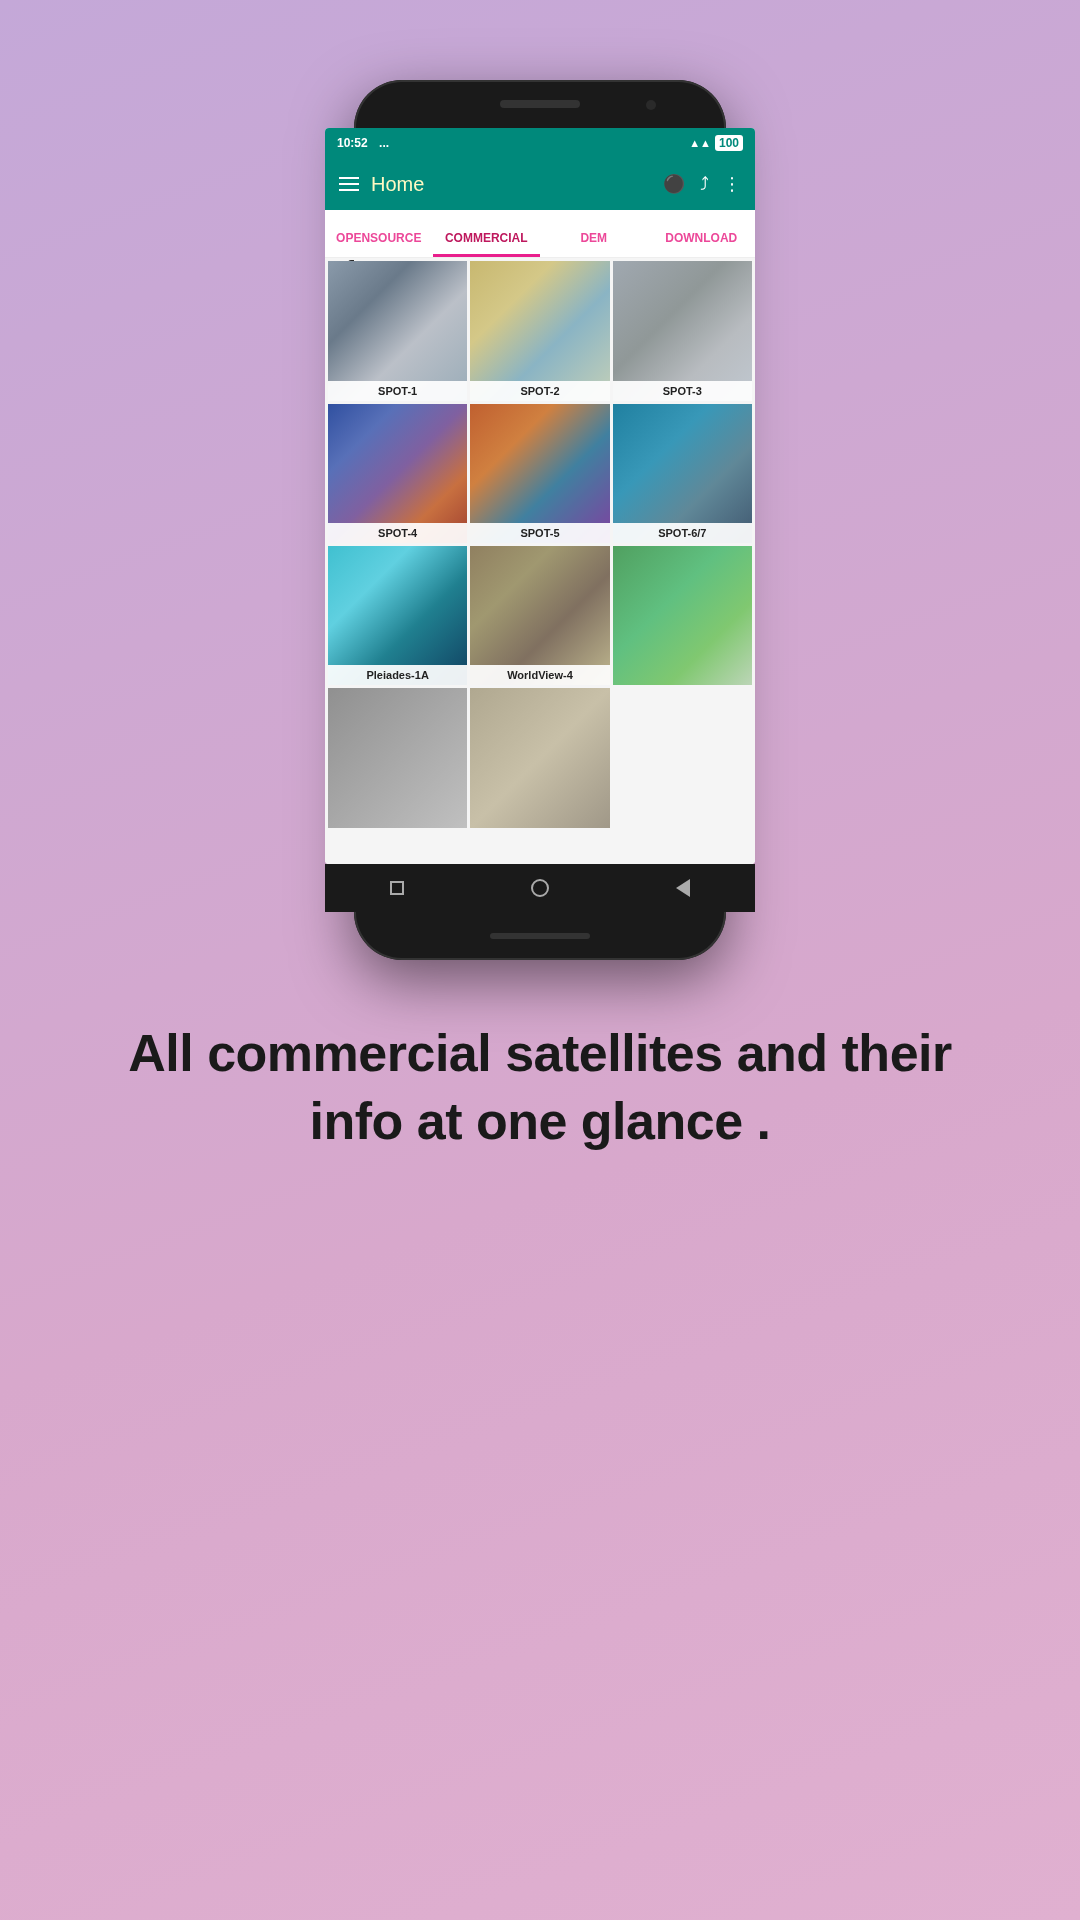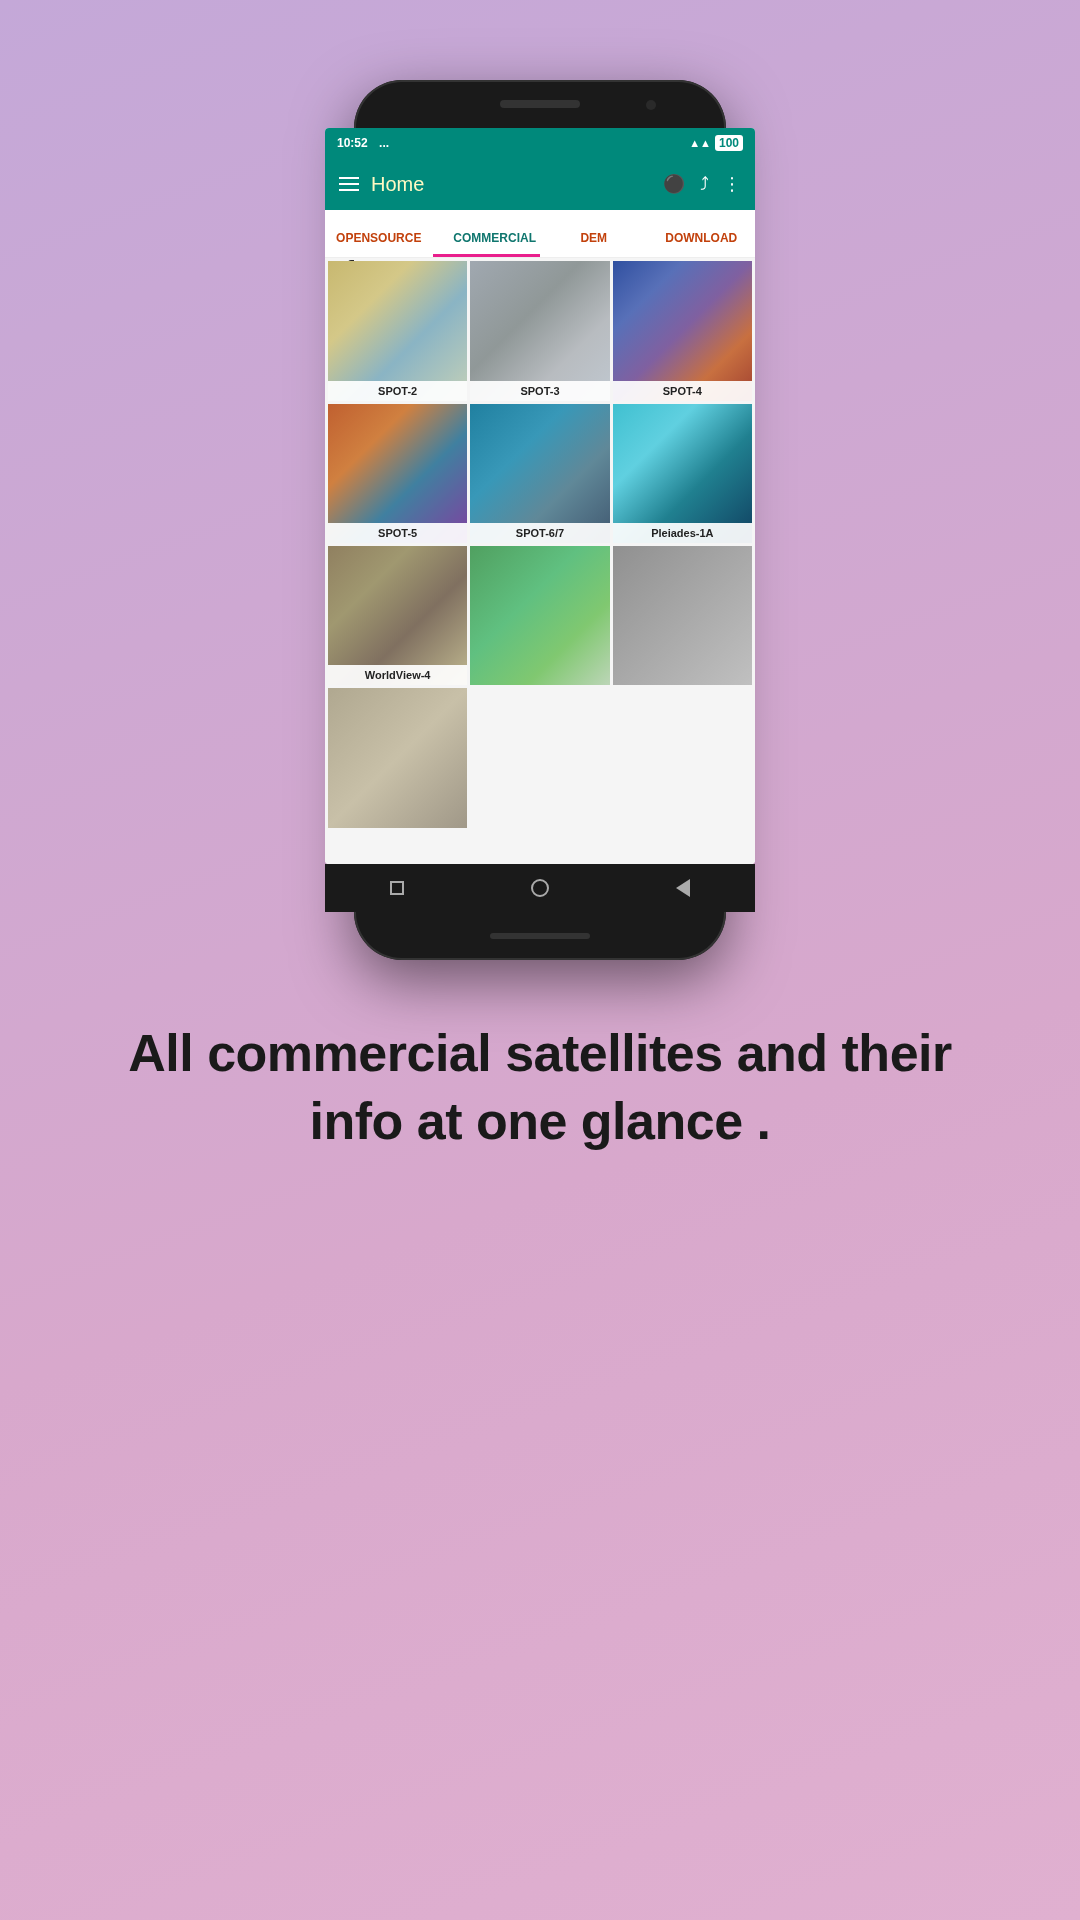--- a/index.html
+++ b/index.html
@@ -159,28 +159,27 @@
       flex-shrink: 0;
       overflow: hidden;
     }
 
     .tab {
       flex: 1;
       text-align: center;
       padding: 12px 4px;
       font-size: 12px;
       font-weight: 600;
-      color: #c2410c;
+      color: #ec4899;
       cursor: pointer;
       position: relative;
     }
 
     .tab.active {
-      color: #0f766e;
-      text-align: right;
+      color: #be185d;
     }
 
     .tab.active::after {
       content: '';
       position: absolute;
       bottom: 0;
       left: 0;
       right: 0;
       height: 3px;
       background: #e91e8c;
@@ -393,20 +392,23 @@
     <div class="tabs-bar">
       <div class="tab">OPENSOURCE</div>
       <div class="tab active">COMMERCIAL</div>
       <div class="tab">DEM</div>
       <div class="tab">DOWNLOAD</div>
     </div>
 
     <div class="grid-container">
       <div class="grid" id="sat-grid">
 
+      <div class="grid-item sat-spot1">
+            <div class="grid-item-label">SPOT-1</div>
+          </div>
           <div class="grid-item sat-spot2">
             <div class="grid-item-label">SPOT-2</div>
           </div>
           <div class="grid-item sat-spot3">
             <div class="grid-item-label">SPOT-3</div>
           </div>
           <div class="grid-item sat-spot4">
             <div class="grid-item-label">SPOT-4</div>
           </div>
           <div class="grid-item sat-spot5">

